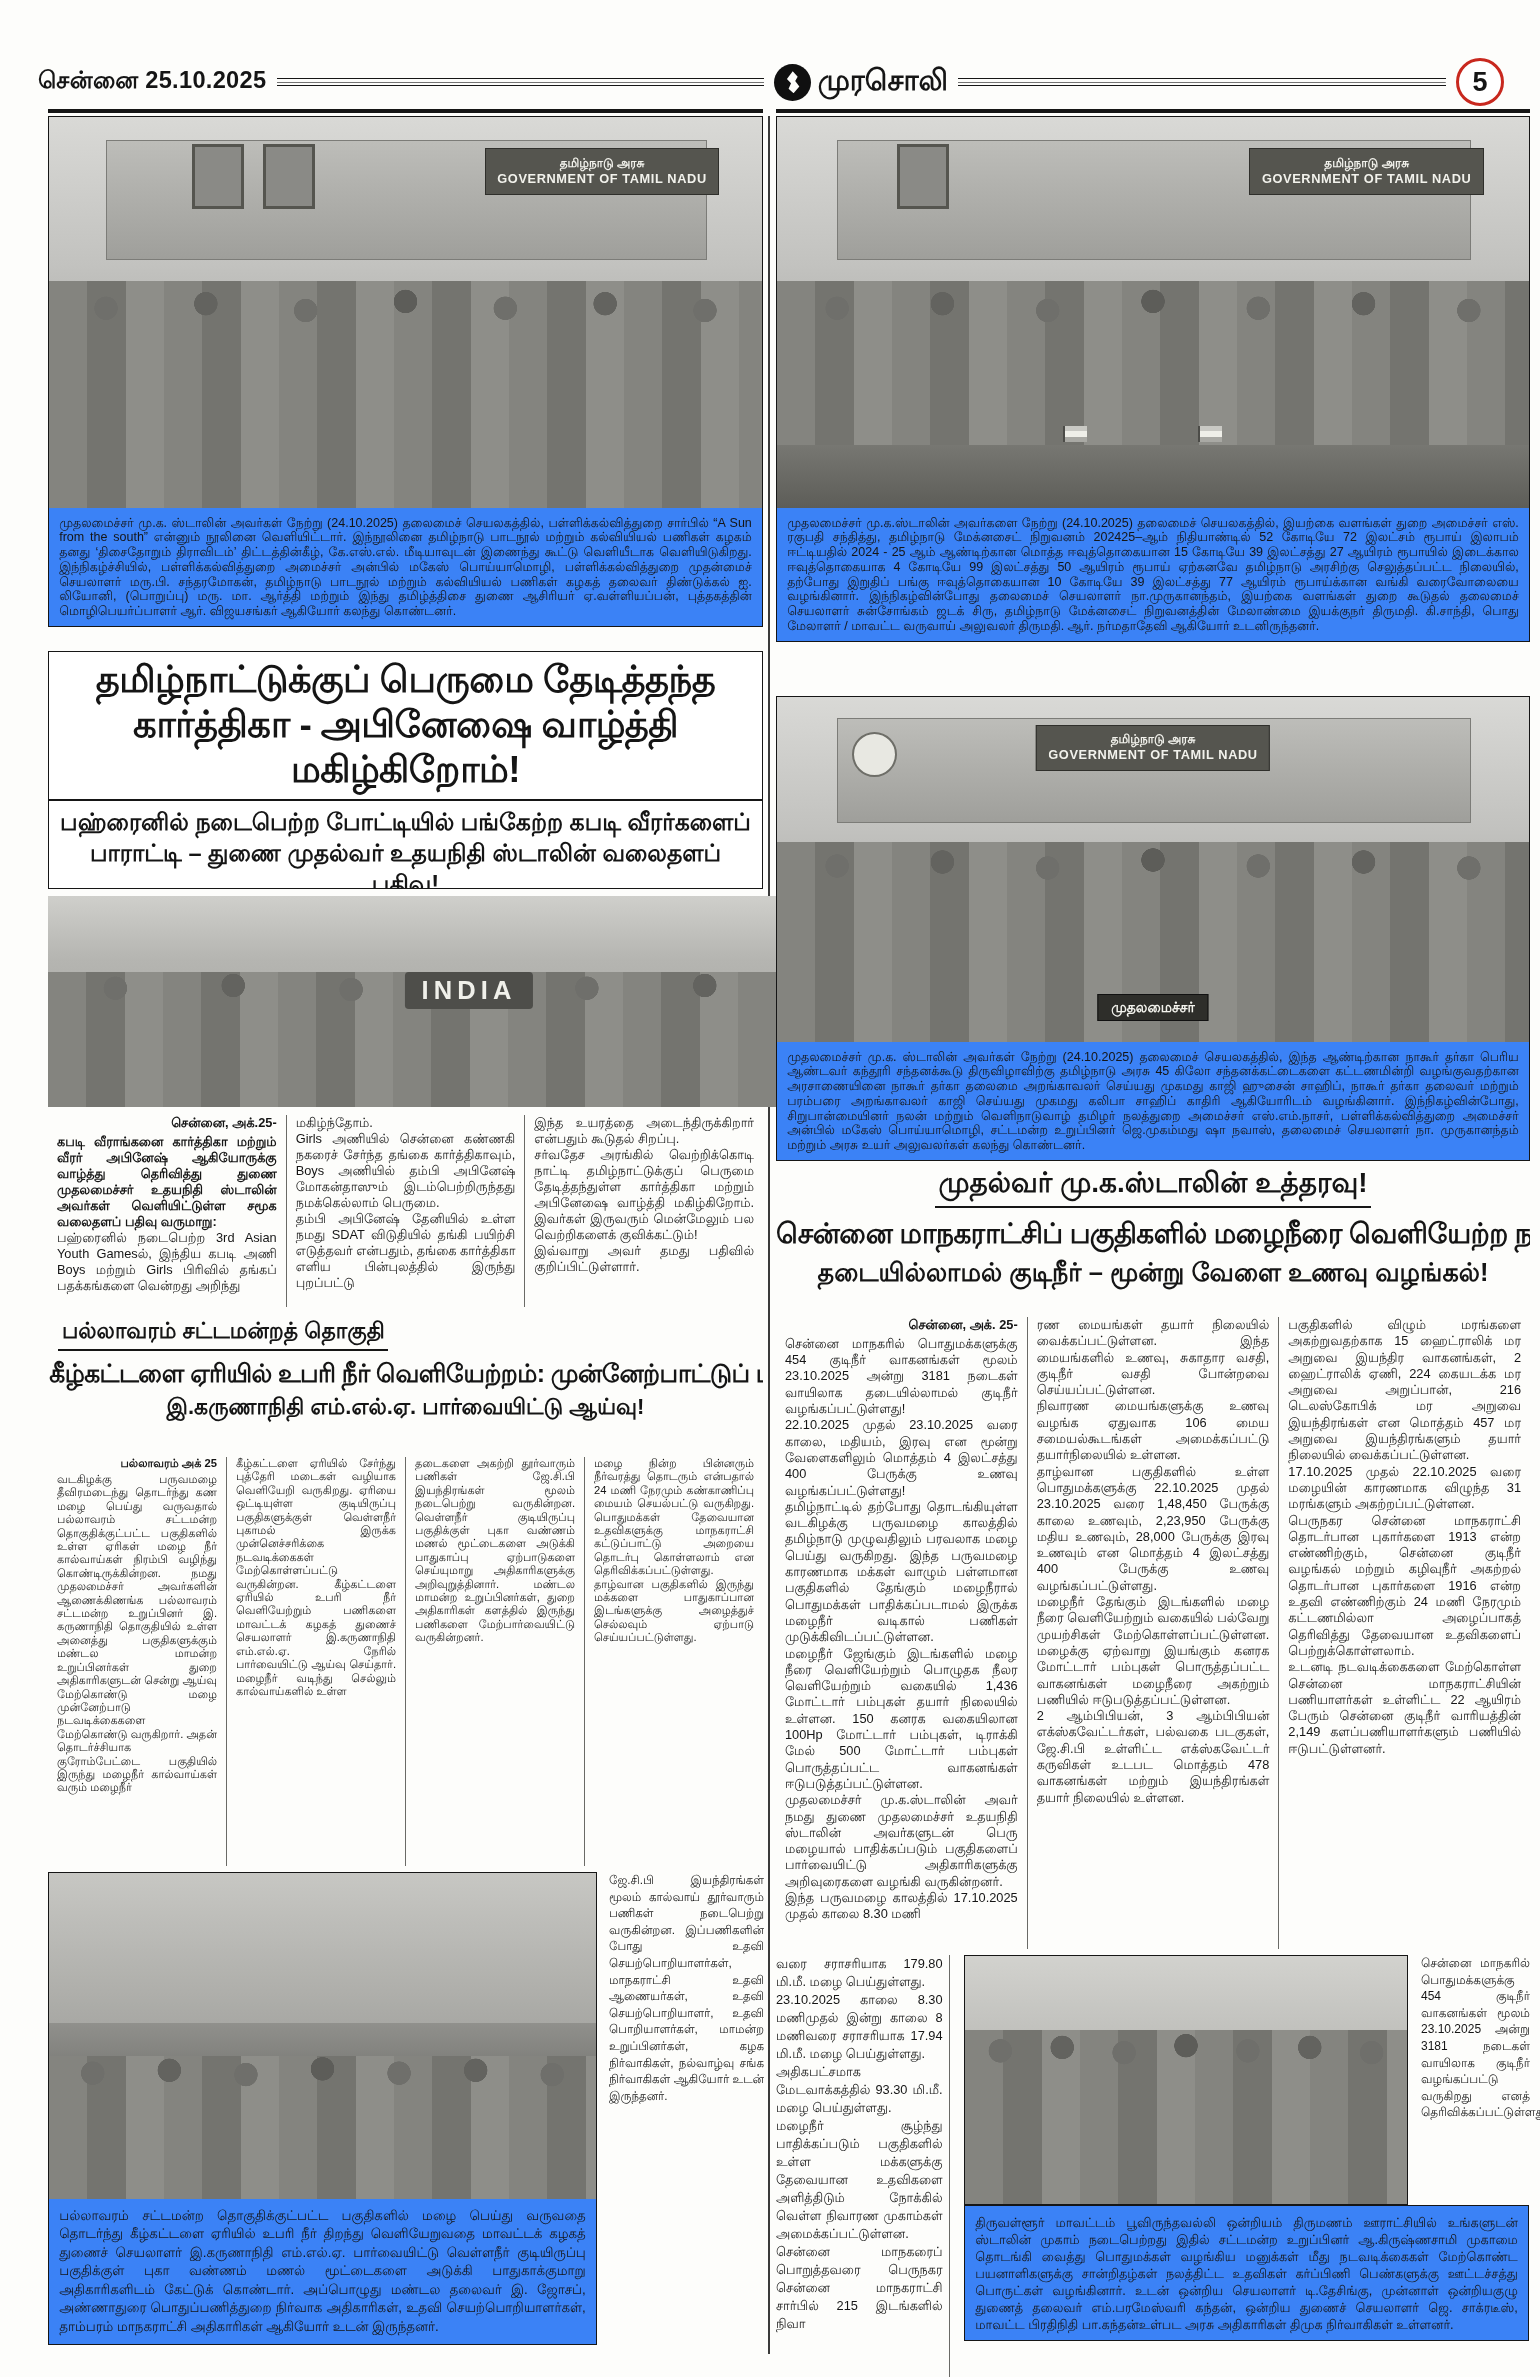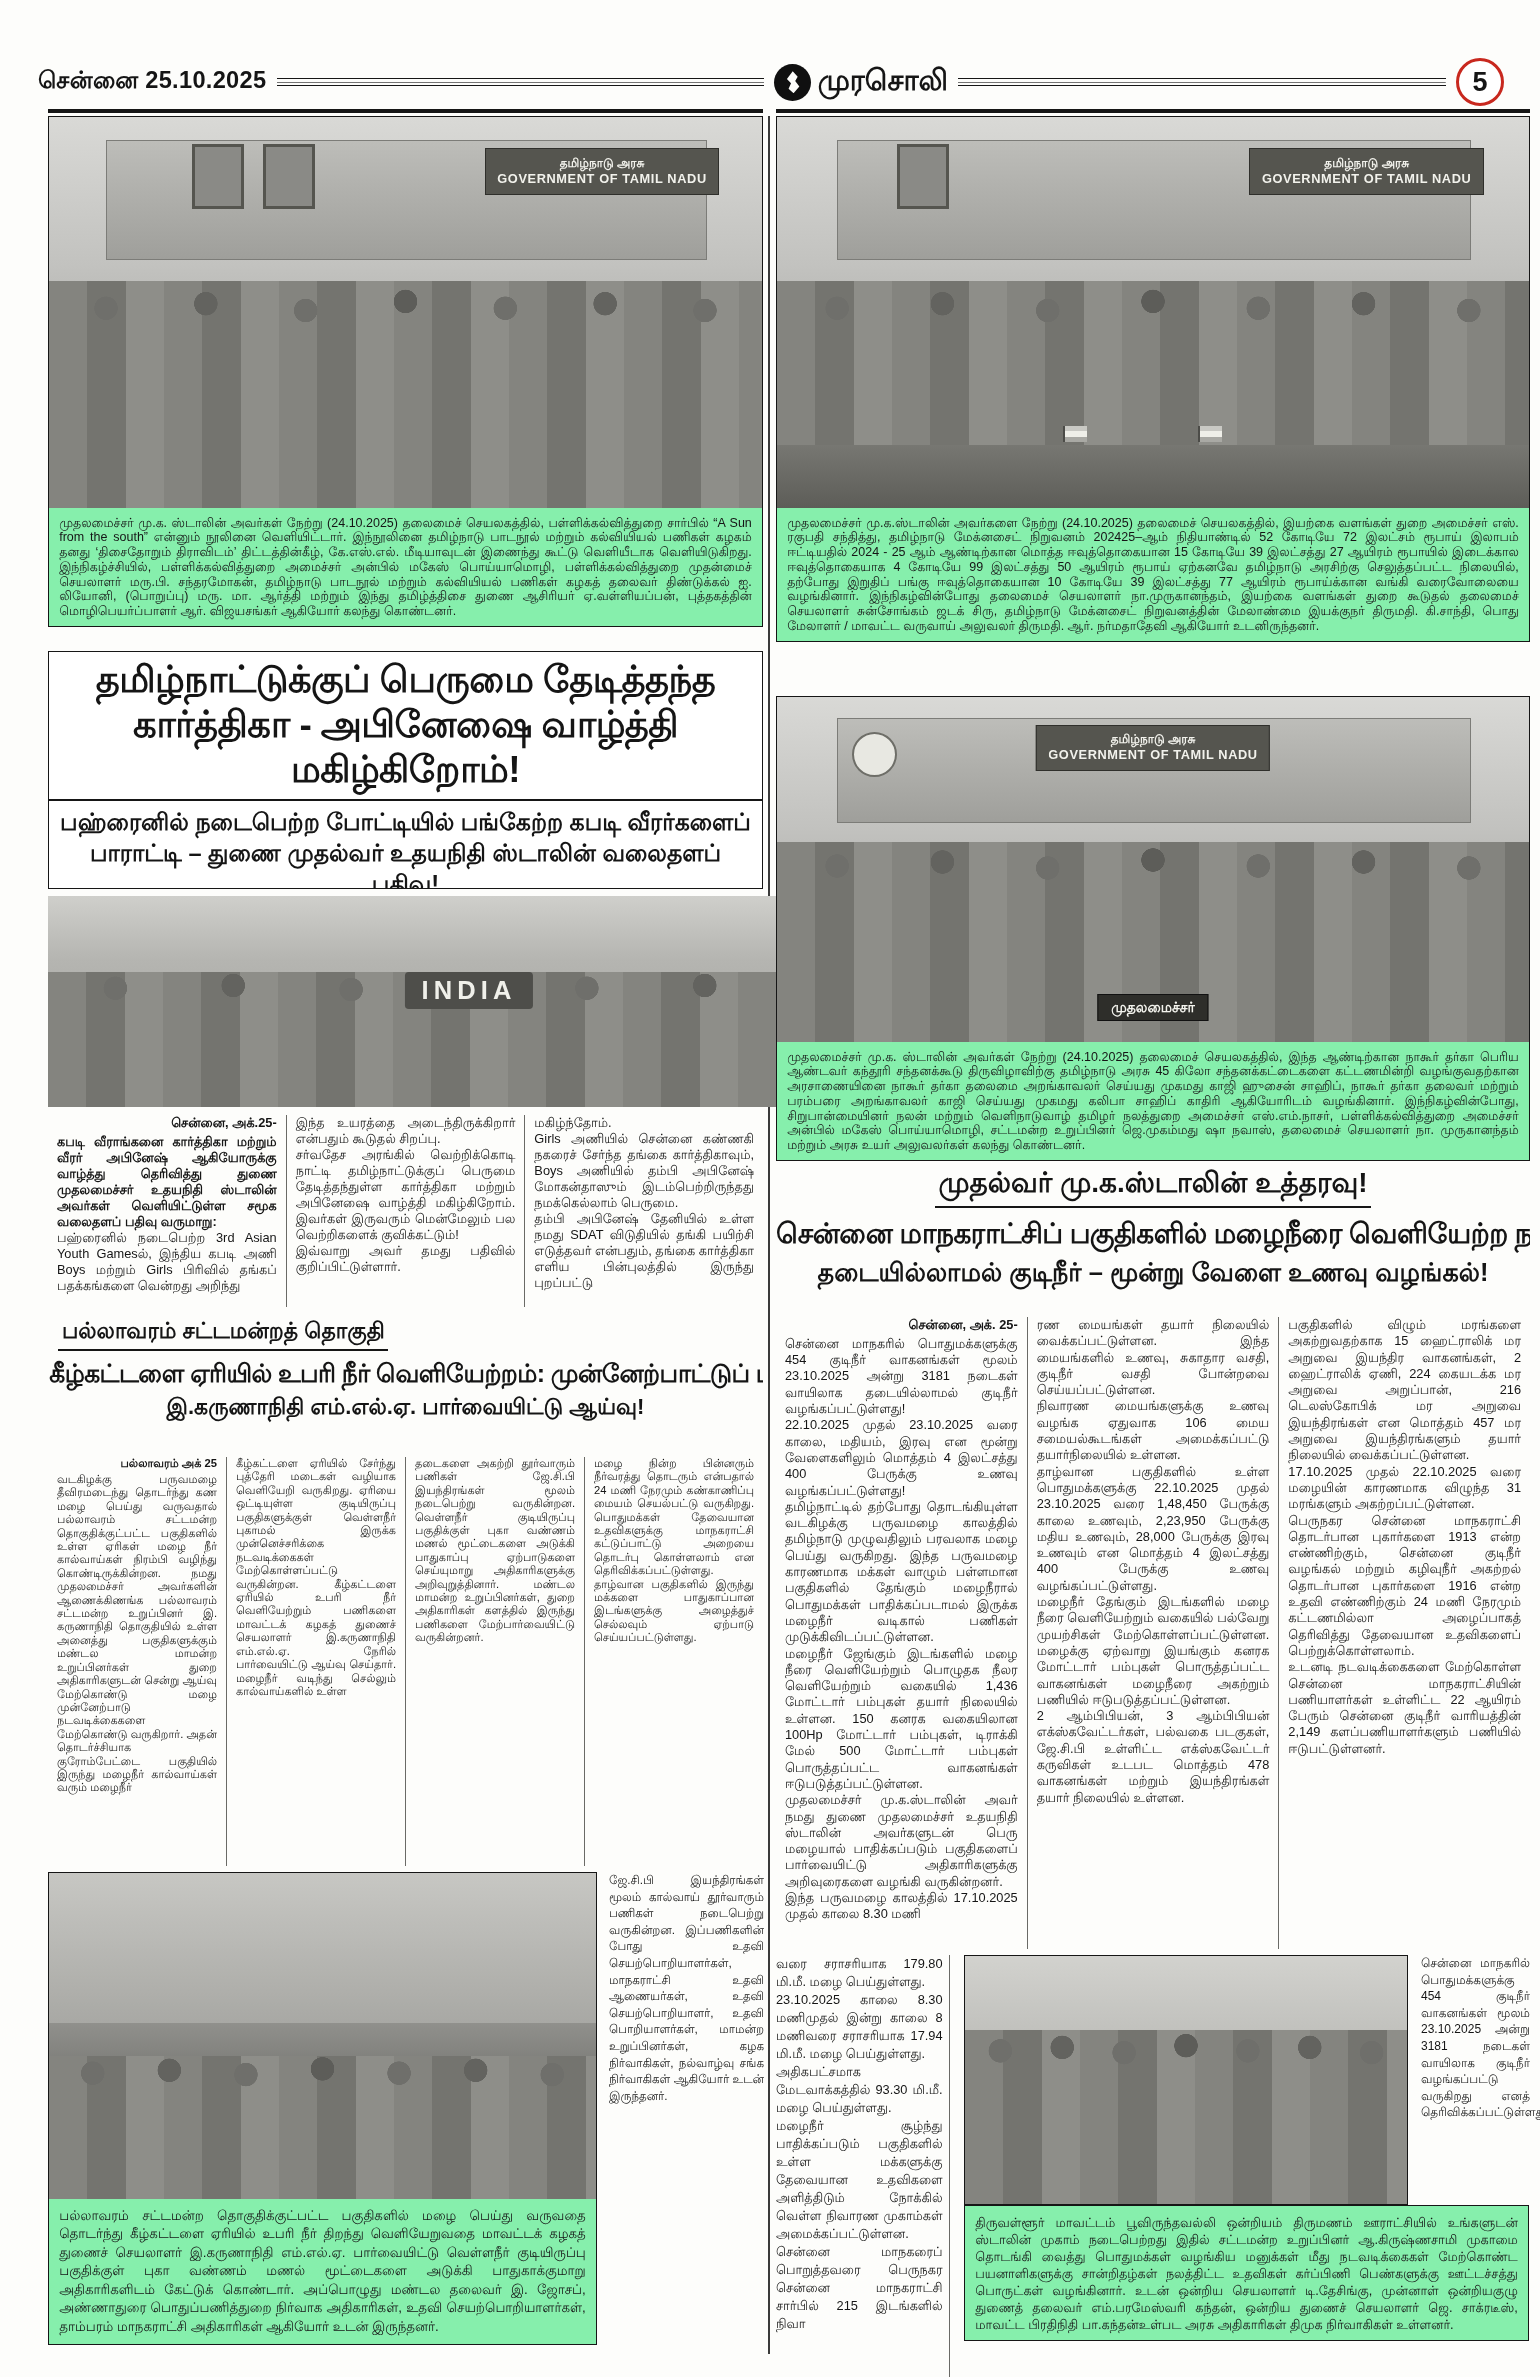--- a/index.html
+++ b/index.html
@@ -38,21 +38,21 @@
        radial-gradient(24px 24px at 8% 12%,#6f6f6b 48%,transparent 50%),
        radial-gradient(24px 24px at 22% 10%,#63635f 48%,transparent 50%),
        radial-gradient(24px 24px at 36% 13%,#6f6f6b 48%,transparent 50%),
        radial-gradient(24px 24px at 50% 9%,#5d5d59 48%,transparent 50%),
        radial-gradient(24px 24px at 64% 12%,#6f6f6b 48%,transparent 50%),
        radial-gradient(24px 24px at 78% 10%,#63635f 48%,transparent 50%),
        radial-gradient(24px 24px at 92% 13%,#6f6f6b 48%,transparent 50%),
        repeating-linear-gradient(90deg,#84847f 0 38px,#74746f 38px 77px,#8e8e89 77px 115px);}
   .photo .desk{position:absolute;left:0;right:0;bottom:0;height:16%;background:linear-gradient(180deg,#777772,#5d5d58);}
   .photo .flag{position:absolute;bottom:17%;width:22px;height:15.3px;background:linear-gradient(180deg,#c9c9c4 33%,#efefe9 33% 66%,#a9a9a4 66%);border-left:2.6px solid #4c4c48;}
-  .caption{padding:7.7px 10.2px;font-size:12.5px;line-height:14.7px;text-align:justify;background:#86efac;}
+  .caption{padding:7.7px 10.2px;font-size:12.5px;line-height:14.7px;text-align:justify;background:#3b82f6;}
   .prose{white-space:pre-line;text-align:justify;}
 
   
   .hbox{border:1.9px solid #161616;background:#fff;text-align:center;overflow:hidden;}
   .kicker{display:inline-block;font-weight:bold;border-bottom:2.6px solid #161616;padding:2.6px 3.8px 3.8px;margin-top:9px;}
   .bigline{font-weight:900;letter-spacing:-0.6px;line-height:1.22;margin:5.1px 6.4px 6.4px;}
   .hl-rule{height:1.9px;background:#161616;margin:0;}
   .subhead{font-weight:bold;line-height:1.32;margin:6.4px 9px 9px;}
 
   
@@ -123,26 +123,26 @@
       <div class="crowd" style="height:64%;"></div>
       <div class="jersey-label">INDIA</div>
     </div>
 
     <div class="blk cols kab-body" style="left:0;top:999px;width:715px;height:192px;">
       <div class="col">
         <div class="dateline">சென்னை, அக்.25-</div>
         <div class="lead prose">கபடி வீராங்கனை கார்த்திகா மற்றும் வீரர் அபினேஷ் ஆகியோருக்கு வாழ்த்து தெரிவித்து துணை முதலமைச்சர் உதயநிதி ஸ்டாலின் அவர்கள் வெளியிட்டுள்ள சமூக வலைதளப் பதிவு வருமாறு:</div>
         <div class="prose">பஹ்ரைனில் நடைபெற்ற 3rd Asian Youth Gamesல், இந்திய கபடி அணி Boys மற்றும் Girls பிரிவில் தங்கப் பதக்கங்களை வென்றது அறிந்து</div>
       </div>
+      <div class="col prose">மகிழ்ந்தோம்.
+Girls அணியில் சென்னை கண்ணகி நகரைச் சேர்ந்த தங்கை கார்த்திகாவும், Boys அணியில் தம்பி அபினேஷ் மோகன்தாஸும் இடம்பெற்றிருந்தது நமக்கெல்லாம் பெருமை.
+தம்பி அபினேஷ் தேனியில் உள்ள நமது SDAT விடுதியில் தங்கி பயிற்சி எடுத்தவர் என்பதும், தங்கை கார்த்திகா எளிய பின்புலத்தில் இருந்து புறப்பட்டு</div>
       <div class="col prose">இந்த உயரத்தை அடைந்திருக்கிறார் என்பதும் கூடுதல் சிறப்பு.
 சர்வதேச அரங்கில் வெற்றிக்கொடி நாட்டி தமிழ்நாட்டுக்குப் பெருமை தேடித்தந்துள்ள கார்த்திகா மற்றும் அபினேஷை வாழ்த்தி மகிழ்கிறோம். இவர்கள் இருவரும் மென்மேலும் பல வெற்றிகளைக் குவிக்கட்டும்!
 இவ்வாறு அவர் தமது பதிவில் குறிப்பிட்டுள்ளார்.</div>
-      <div class="col prose">மகிழ்ந்தோம்.
-Girls அணியில் சென்னை கண்ணகி நகரைச் சேர்ந்த தங்கை கார்த்திகாவும், Boys அணியில் தம்பி அபினேஷ் மோகன்தாஸும் இடம்பெற்றிருந்தது நமக்கெல்லாம் பெருமை.
-தம்பி அபினேஷ் தேனியில் உள்ள நமது SDAT விடுதியில் தங்கி பயிற்சி எடுத்தவர் என்பதும், தங்கை கார்த்திகா எளிய பின்புலத்தில் இருந்து புறப்பட்டு</div>
     </div>
 
     <div class="blk" style="left:0;top:1199px;width:715px;height:134px;overflow:hidden;">
       <span class="kicker" style="font-size:22px;margin-left:10.2px;margin-top:0;">பல்லாவரம் சட்டமன்றத் தொகுதி</span>
       <div class="bigline" style="font-size:25px;margin:6.4px 1.3px 3.8px;text-align:center;white-space:nowrap;">கீழ்கட்டளை ஏரியில் உபரி நீர் வெளியேற்றம்: முன்னேற்பாட்டுப் பணிகள்!</div>
       <div class="subhead" style="font-size:22px;text-align:center;margin-top:3px;">இ.கருணாநிதி எம்.எல்.ஏ. பார்வையிட்டு ஆய்வு!</div>
     </div>
 
     <div class="blk cols pal-body" style="left:0;top:1341px;width:715px;height:409px;">
       <div class="col">

